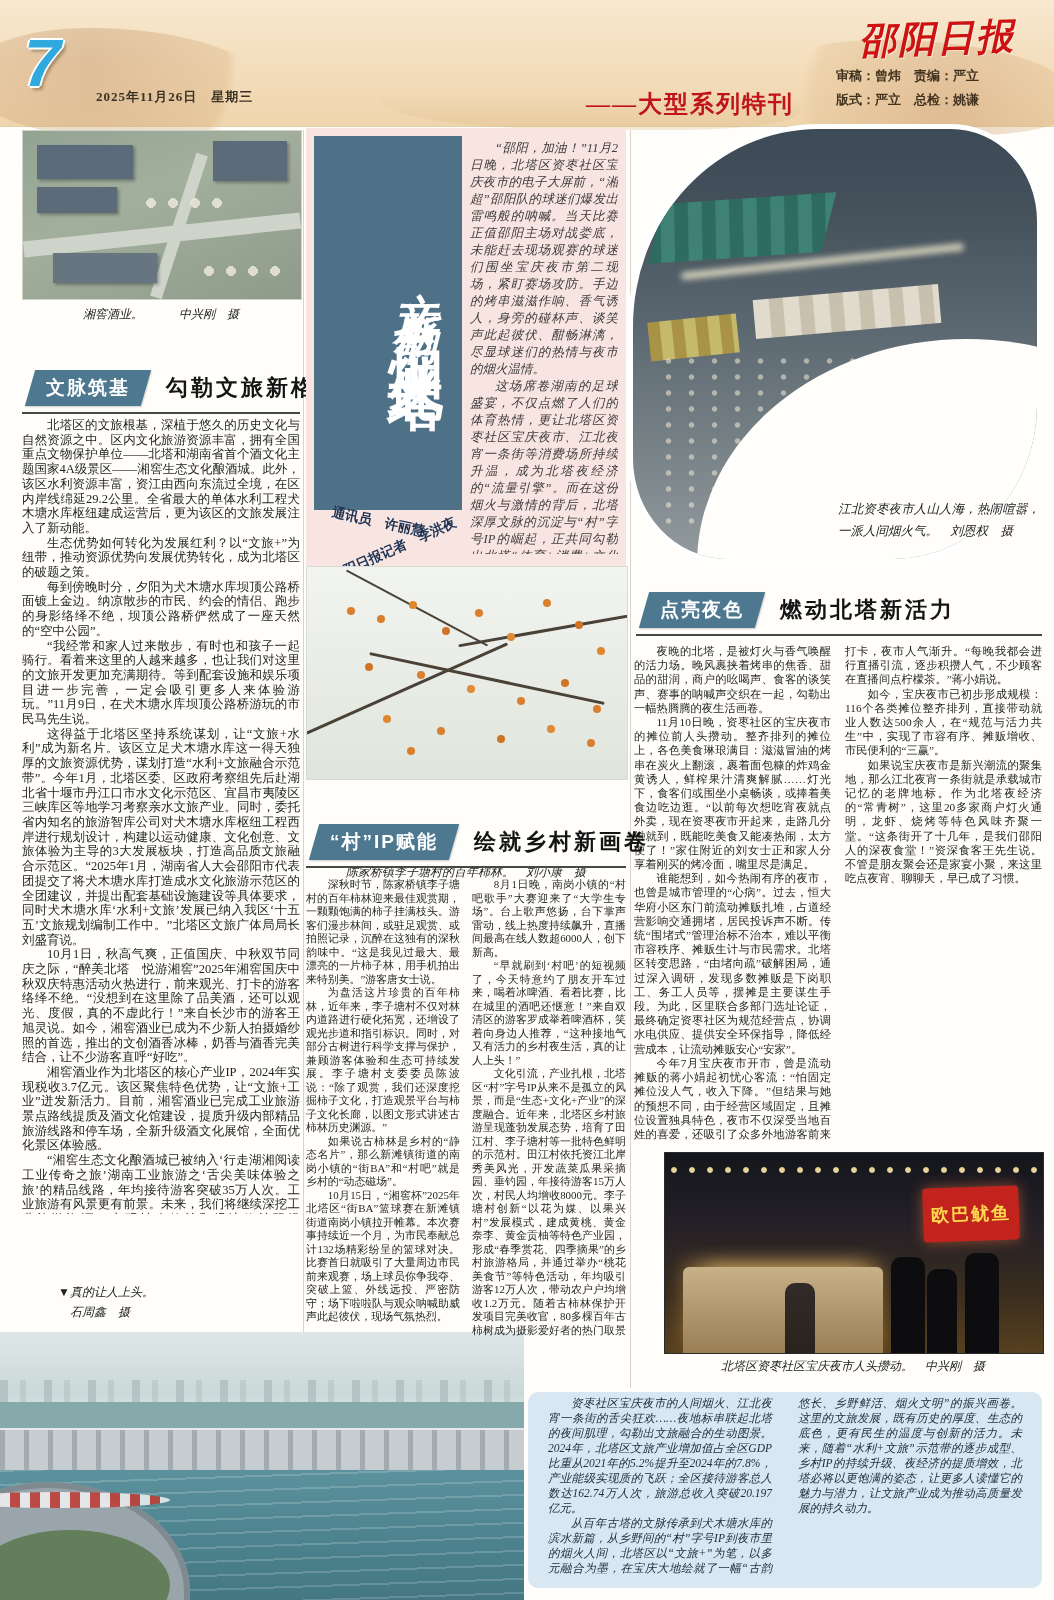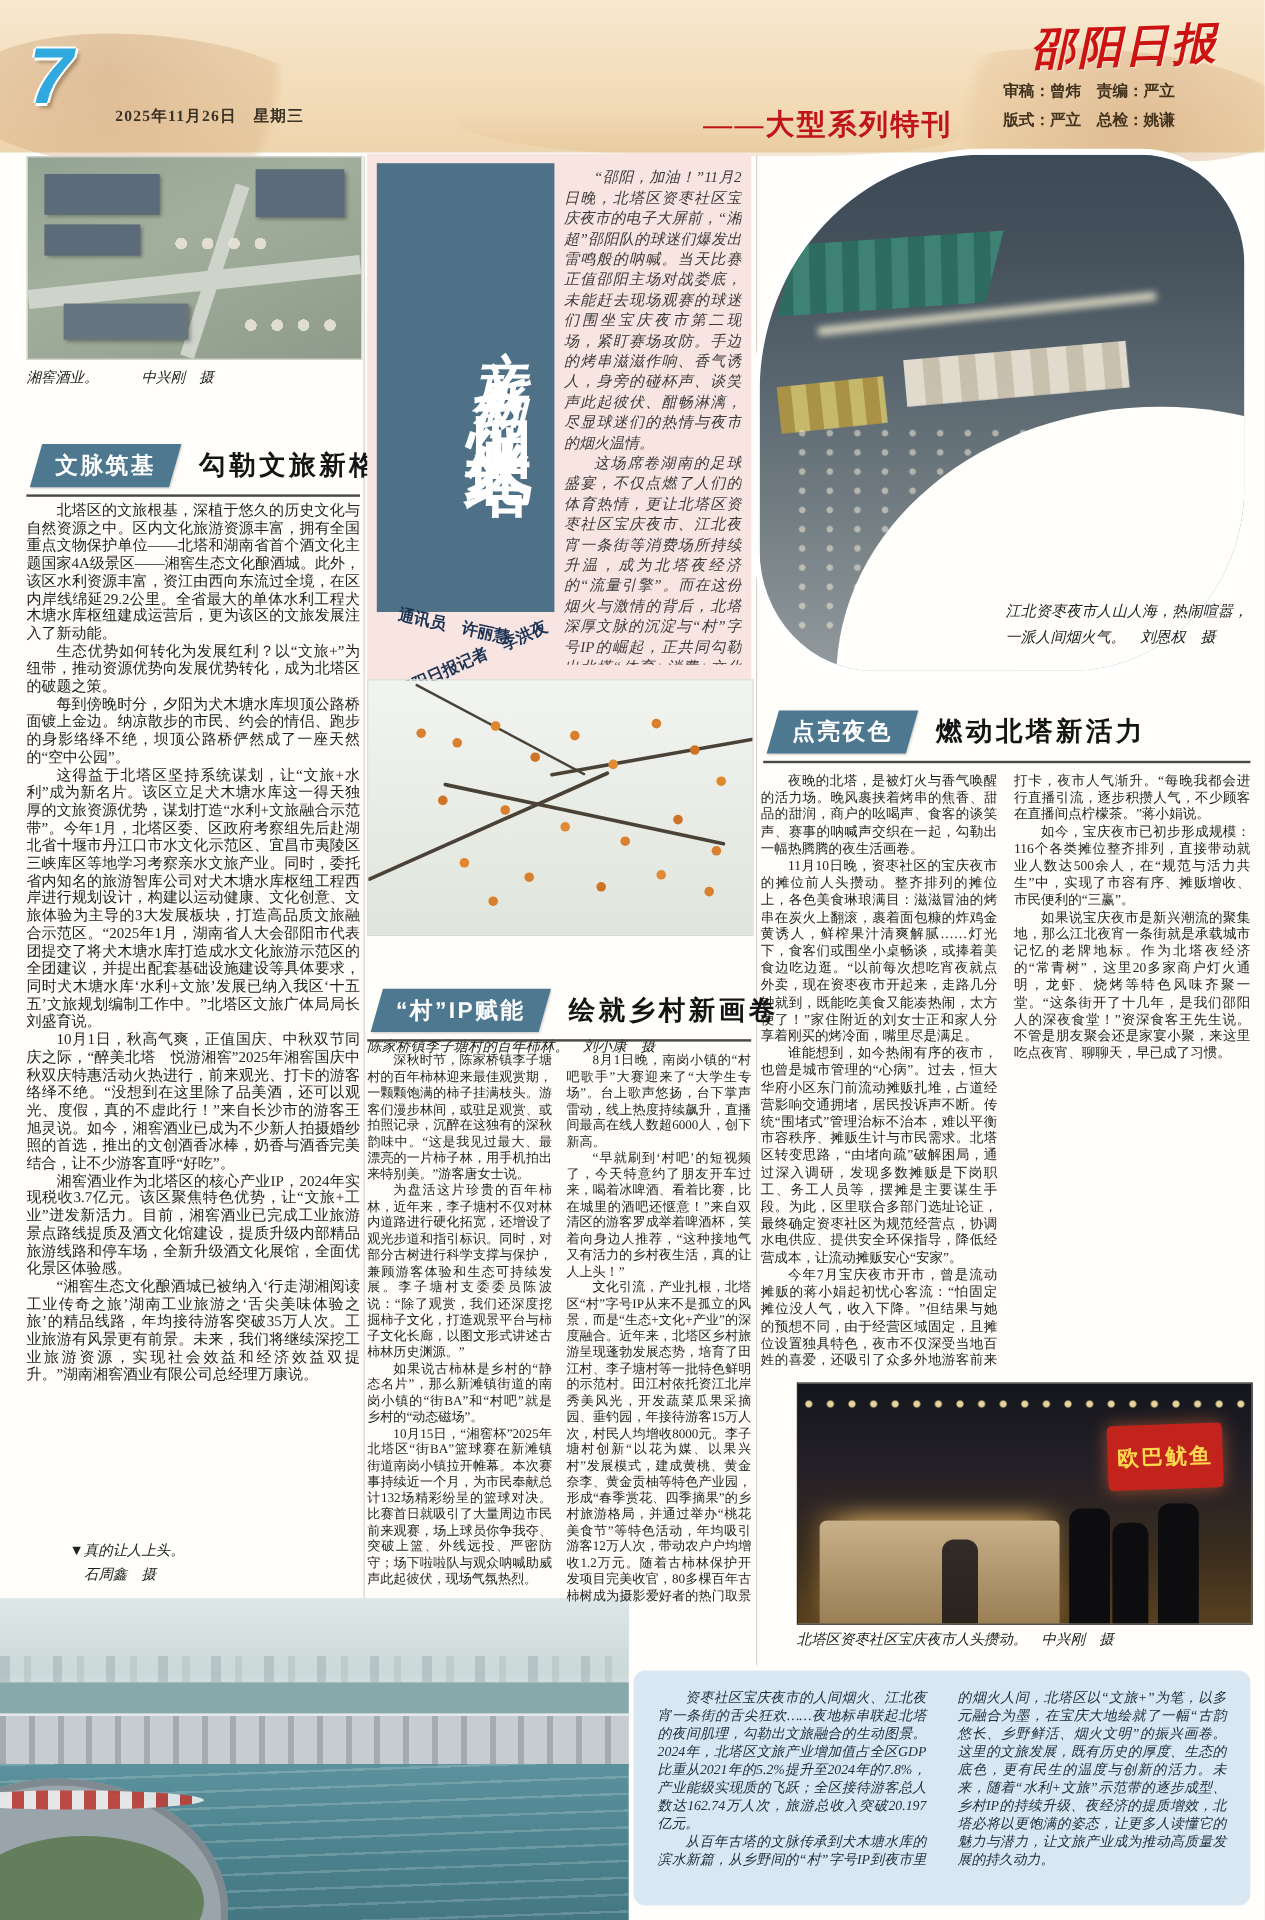--- a/index.html
+++ b/index.html
@@ -23,21 +23,21 @@
   .pmast{position:absolute;right:22px;top:14px;width:190px;text-align:center;font-size:37px;font-weight:900;font-style:italic;
          color:#cc1312;transform:rotate(-2deg);letter-spacing:2px;text-shadow:1px 1px 0 rgba(255,255,255,.5);}
   .staff{position:absolute;right:18px;top:64px;width:200px;font-family:"Liberation Sans",sans-serif;
          font-size:13px;font-weight:bold;color:#41331e;line-height:24px;}
   
   .vrule{position:absolute;width:1px;background:#d8d4cc;}
   .v1{left:303px;top:130px;height:1215px;}
   .v2{left:630px;top:130px;height:1258px;}
   
   .cap{font-size:12px;color:#222;font-style:italic;}
-  .cap.center{text-align:left;}
+  .cap.center{text-align:center;}
   .bodytext p{margin:0;text-indent:2em;text-align:justify;}
   
   .sec-head{position:absolute;display:flex;align-items:center;border-bottom:2px solid #474747;padding-bottom:6px;}
   .sec-tag{background:#4d7890;transform:skewX(-16deg);padding:5px 16px;margin-left:8px;box-shadow:1px 1px 2px rgba(0,0,0,.2);}
   .sec-tag span{display:block;transform:skewX(16deg);color:#fff;font-family:"Liberation Sans",sans-serif;
                 font-size:19px;font-weight:bold;letter-spacing:2px;white-space:nowrap;}
   .sec-title{font-family:"Liberation Sans",sans-serif;font-size:22px;font-weight:900;color:#141414;letter-spacing:3px;margin-left:20px;white-space:nowrap;}
   
   .ph-winery{position:absolute;left:22px;top:130px;width:278px;height:168px;overflow:hidden;border:1px solid #cfd3cc;
              background:linear-gradient(155deg,#93a392 0%,#a3af9d 40%,#8e9b8a 100%);}
@@ -133,21 +133,21 @@
            border-radius:6px 6px 0 0;box-shadow:0 -6px 18px rgba(255,190,90,.35);}
   .m-glow{position:absolute;left:40px;bottom:60px;width:160px;height:26px;background:#ffd98a;filter:blur(10px);opacity:.7;}
   .sil{position:absolute;bottom:0;background:#0d0d10;border-radius:10px 10px 0 0;}
   .s1{left:226px;width:34px;height:96px;}
   .s2{left:262px;width:30px;height:84px;}
   .s3{left:300px;width:34px;height:100px;}
   .s4{left:120px;width:30px;height:70px;opacity:.8;}
   .cap-market{position:absolute;left:664px;top:1358px;width:378px;}
   
   .summary{position:absolute;left:528px;top:1392px;width:514px;height:196px;background:#d8e7f2;border-radius:10px;
-           box-sizing:border-box;padding:16px 20px;overflow:hidden;
+           box-sizing:border-box;padding:4px 20px;overflow:hidden;
            font-size:11.5px;line-height:15px;font-style:italic;color:#22303c;
            column-count:2;column-gap:26px;column-fill:auto;}
   .summary p{margin:0;text-indent:2em;text-align:justify;}
 </style>
 </head>
 <body>
 
 <div class="page">
 
   <header class="hdr">
@@ -183,20 +183,21 @@
     <div class="sec-tag">
         <span>文脉筑基</span>
       </div>
     <div class="sec-title">勾勒文旅新格局</div>
   </div>
 
   <div class="bodytext body1">
     <p>北塔区的文旅根基，深植于悠久的历史文化与自然资源之中。区内文化旅游资源丰富，拥有全国重点文物保护单位——北塔和湖南省首个酒文化主题国家4A级景区——湘窖生态文化酿酒城。此外，该区水利资源丰富，资江由西向东流过全境，在区内岸线绵延29.2公里。全省最大的单体水利工程犬木塘水库枢纽建成运营后，更为该区的文旅发展注入了新动能。</p>
     <p>生态优势如何转化为发展红利？以“文旅+”为纽带，推动资源优势向发展优势转化，成为北塔区的破题之策。</p>
     <p>每到傍晚时分，夕阳为犬木塘水库坝顶公路桥面镀上金边。纳凉散步的市民、约会的情侣、跑步的身影络绎不绝，坝顶公路桥俨然成了一座天然的“空中公园”。</p>
+    <p>“我经常和家人过来散步，有时也和孩子一起骑行。看着来这里的人越来越多，也让我们对这里的文旅开发更加充满期待。等到配套设施和娱乐项目进一步完善，一定会吸引更多人来体验游玩。”11月9日，在犬木塘水库坝顶公路桥游玩的市民马先生说。</p>
     <p>这得益于北塔区坚持系统谋划，让“文旅+水利”成为新名片。该区立足犬木塘水库这一得天独厚的文旅资源优势，谋划打造“水利+文旅融合示范带”。今年1月，北塔区委、区政府考察组先后赴湖北省十堰市丹江口市水文化示范区、宜昌市夷陵区三峡库区等地学习考察亲水文旅产业。同时，委托省内知名的旅游智库公司对犬木塘水库枢纽工程西岸进行规划设计，构建以运动健康、文化创意、文旅体验为主导的3大发展板块，打造高品质文旅融合示范区。“2025年1月，湖南省人大会邵阳市代表团提交了将犬木塘水库打造成水文化旅游示范区的全团建议，并提出配套基础设施建设等具体要求，同时犬木塘水库‘水利+文旅’发展已纳入我区‘十五五’文旅规划编制工作中。”北塔区文旅广体局局长刘盛育说。</p>
     <p>10月1日，秋高气爽，正值国庆、中秋双节同庆之际，“醉美北塔　悦游湘窖”2025年湘窖国庆中秋双庆特惠活动火热进行，前来观光、打卡的游客络绎不绝。“没想到在这里除了品美酒，还可以观光、度假，真的不虚此行！”来自长沙市的游客王旭灵说。如今，湘窖酒业已成为不少新人拍摄婚纱照的首选，推出的文创酒香冰棒，奶香与酒香完美结合，让不少游客直呼“好吃”。</p>
     <p>湘窖酒业作为北塔区的核心产业IP，2024年实现税收3.7亿元。该区聚焦特色优势，让“文旅+工业”迸发新活力。目前，湘窖酒业已完成工业旅游景点路线提质及酒文化馆建设，提质升级内部精品旅游线路和停车场，全新升级酒文化展馆，全面优化景区体验感。</p>
     <p>“湘窖生态文化酿酒城已被纳入‘行走湖湘阅读工业传奇之旅’湖南工业旅游之‘舌尖美味体验之旅’的精品线路，年均接待游客突破35万人次。工业旅游有风景更有前景。未来，我们将继续深挖工业旅游资源，实现社会效益和经济效益双提升。”湖南湘窖酒业有限公司总经理万康说。</p>
   </div>
 
   <div class="cap cap-dam">
     <div>▼真的让人上头。</div>
     <div>　石周鑫　摄</div>
   </div>

